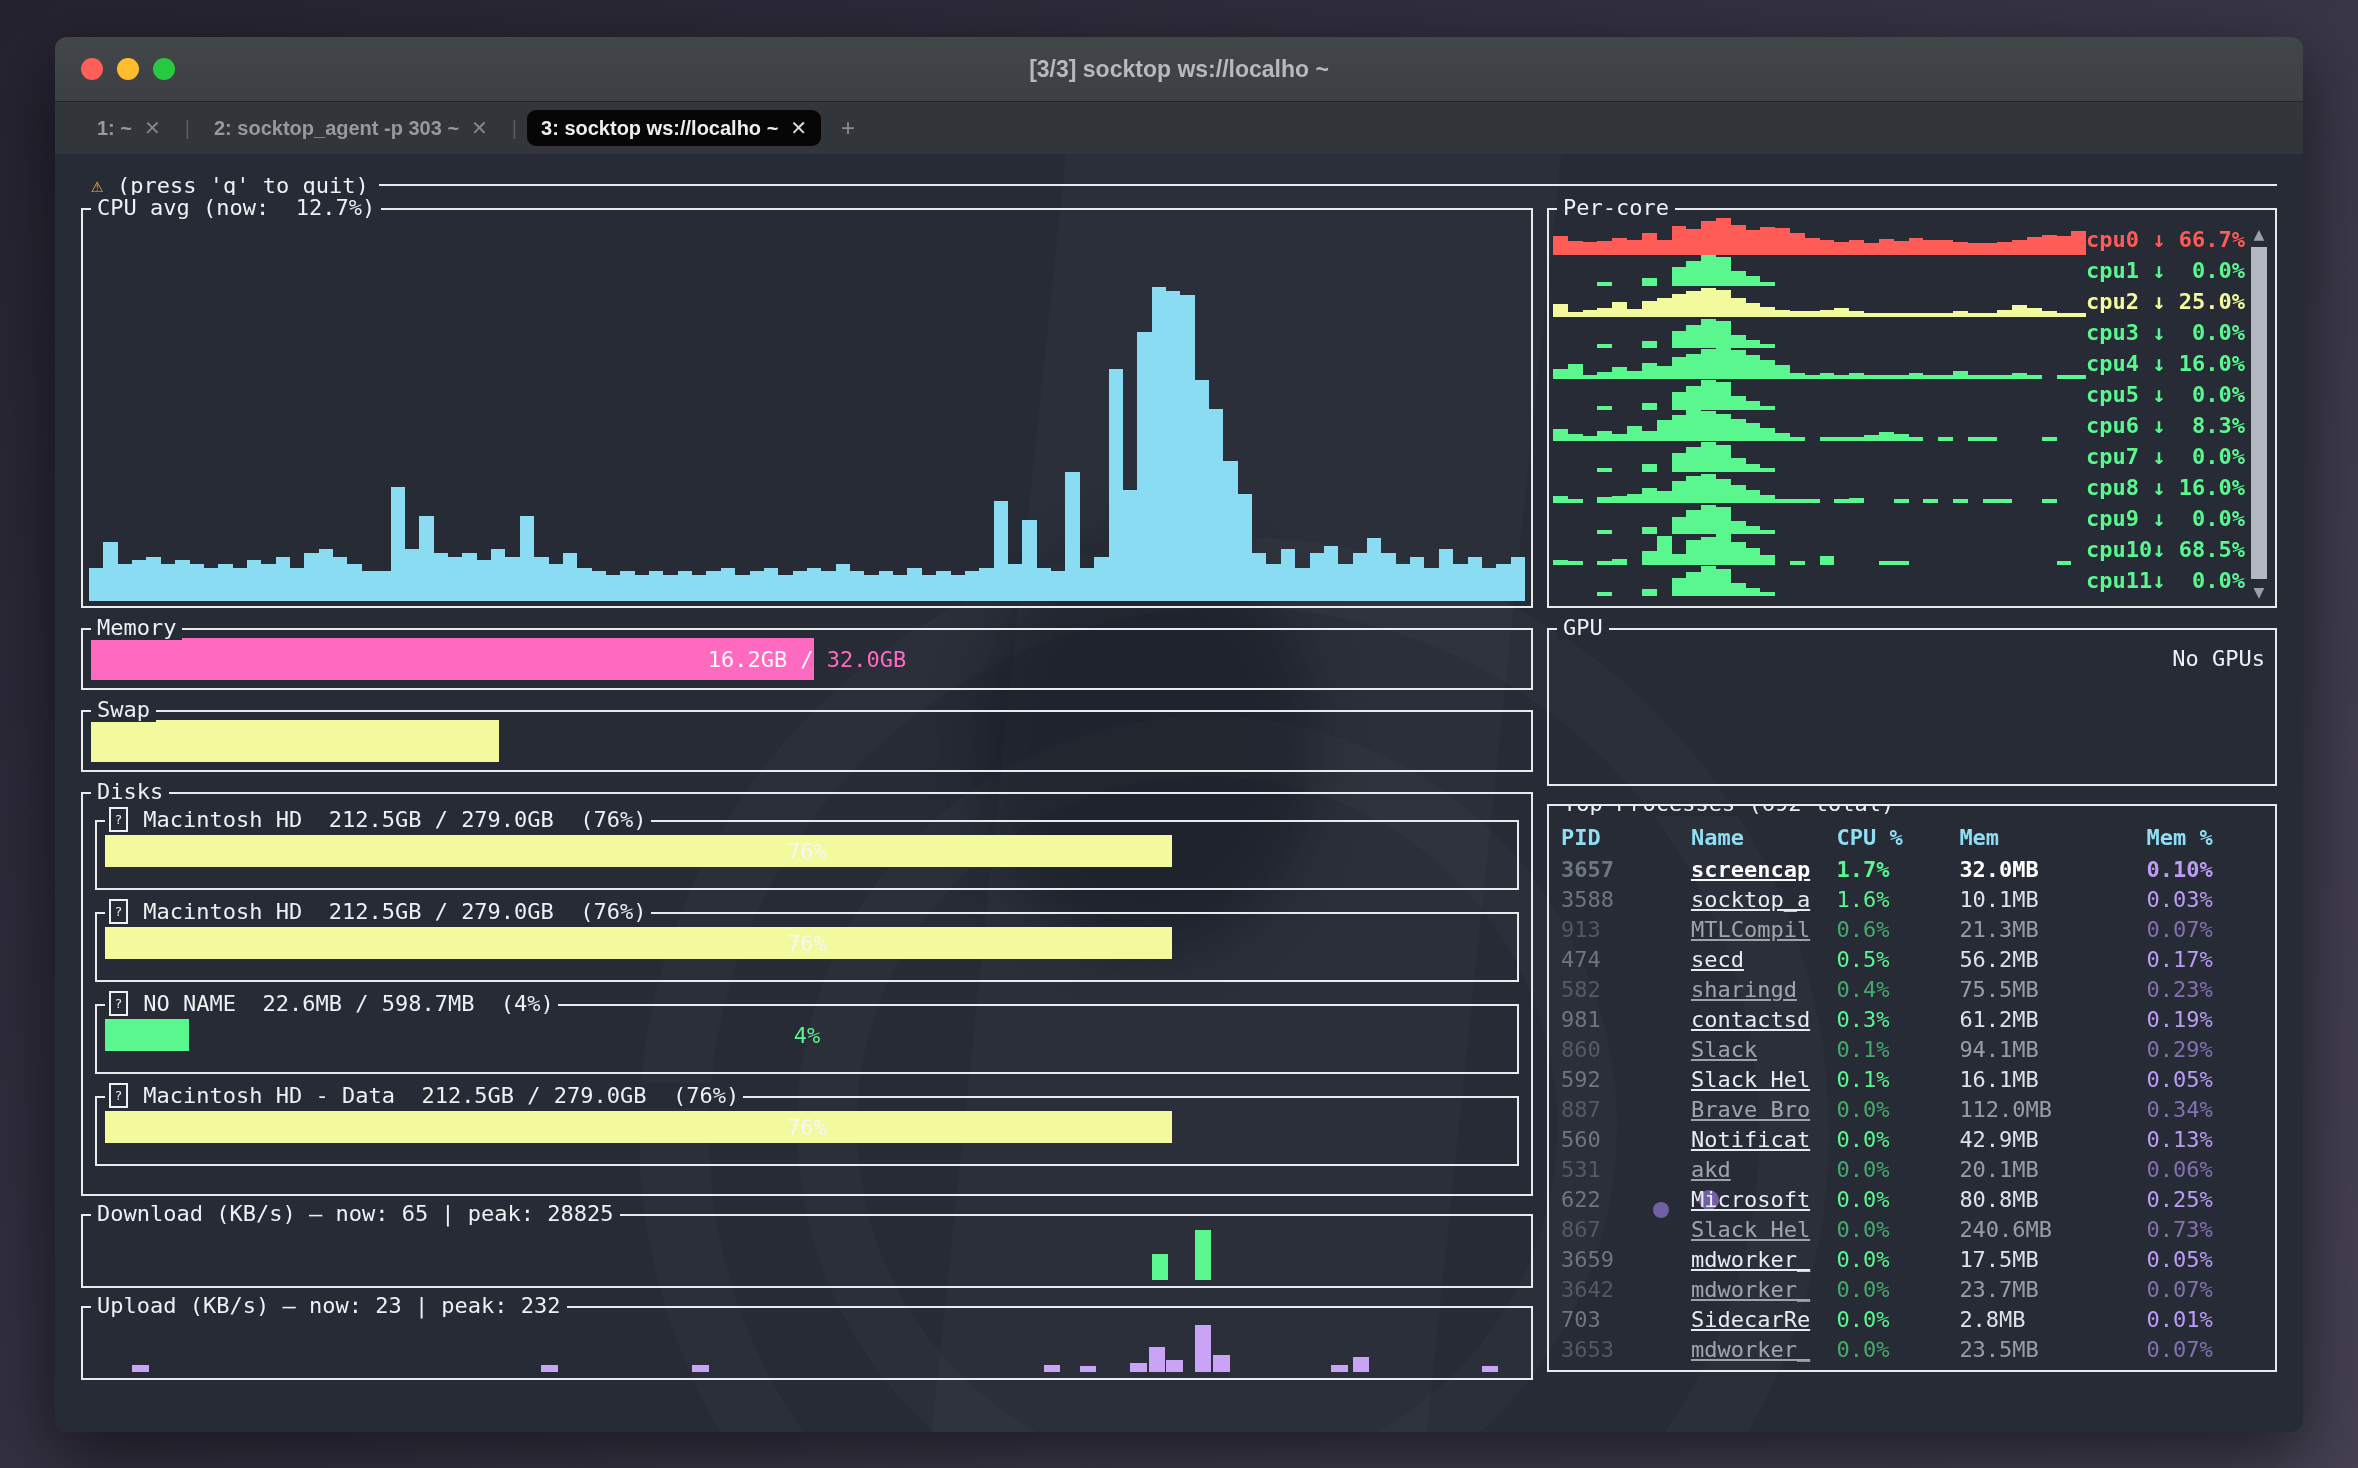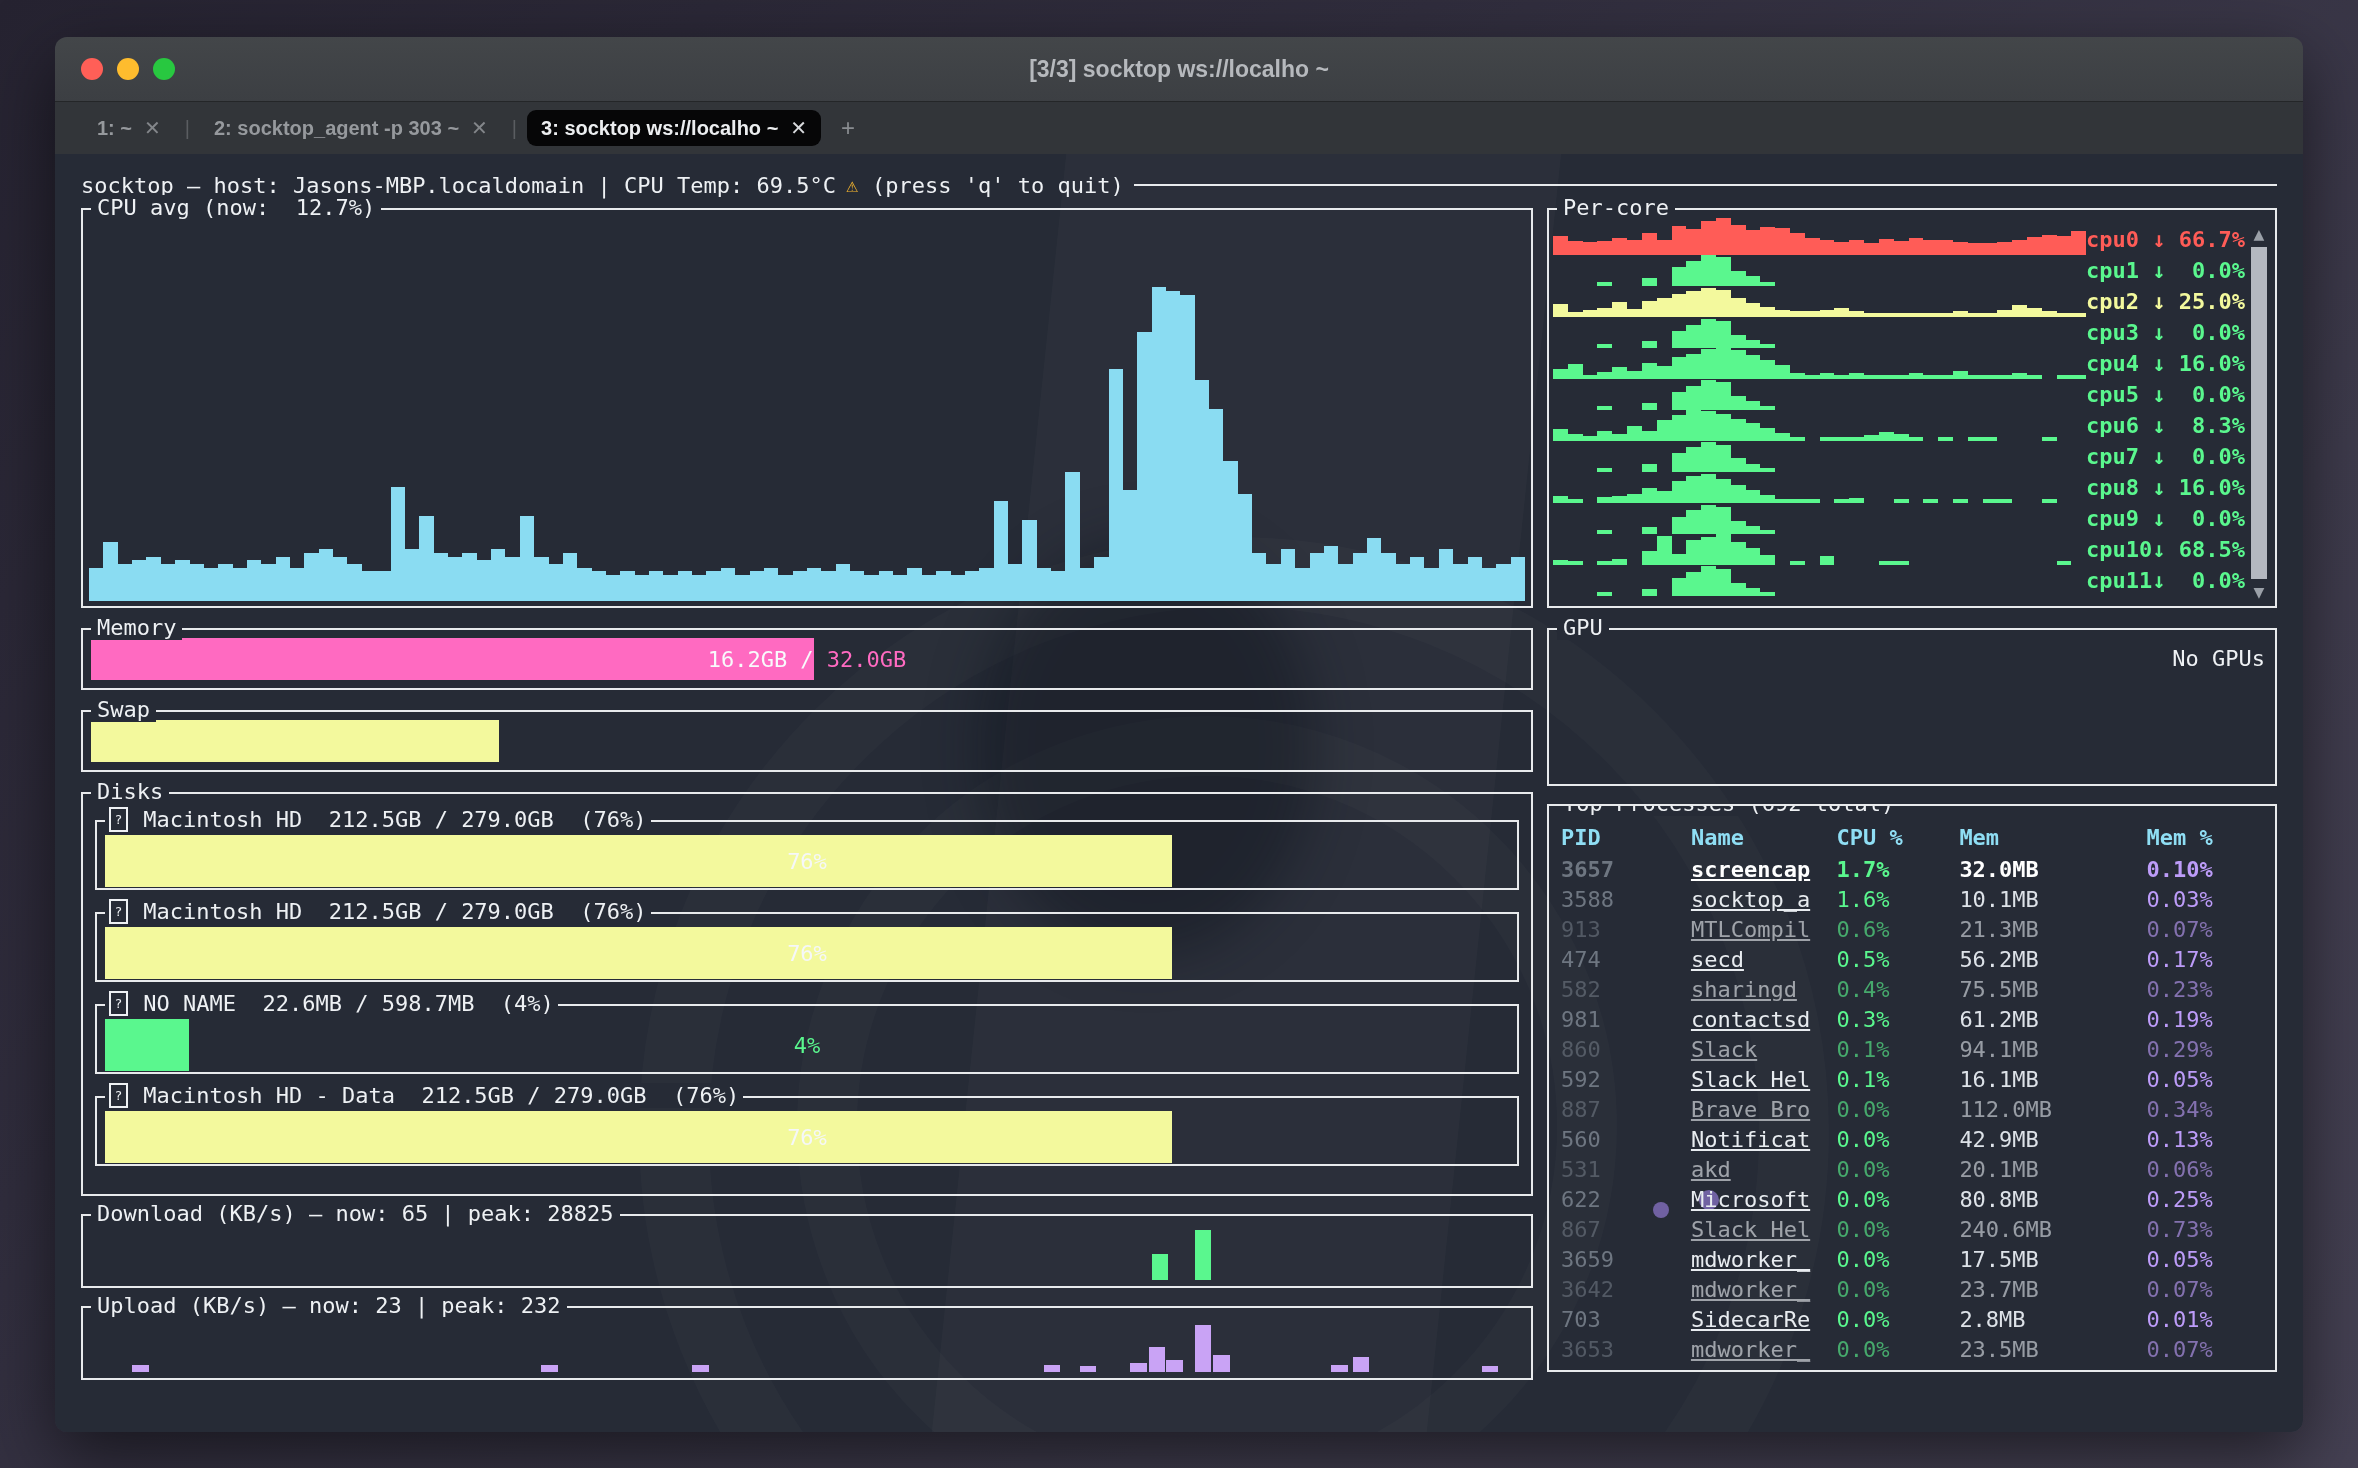--- a/index.html
+++ b/index.html
@@ -89,21 +89,21 @@
   .bar-text{position:absolute;left:0;right:0;top:50%;transform:translateY(-50%);text-align:center;white-space:pre;z-index:2;}
   .mem-used{color:#f8fafc;}
   .mem-total{color:#ff6ac1;}
   .swap-text{color:#f3f99d;}
   
   .disks-panel{height:404px;margin-top:20px;}
   .disk-box{position:relative;border:2px solid #e8eaec;height:70px;margin:22px 12px 0 12px;box-sizing:border-box;}
   .disk-box:first-of-type{margin-top:26px;}
   .disk-title{position:absolute;top:-15px;left:8px;background:#262b36;padding:0 4px;display:flex;align-items:center;white-space:pre;z-index:3;}
   .glyph-box{display:inline-flex;align-items:center;justify-content:center;width:15px;height:21px;border:2px solid #eef1f4;font-size:13px;margin-right:2px;}
-  .disk-bar{position:absolute;left:8px;right:8px;top:13px;height:52px;padding-left:38px;}
+  .disk-bar{position:absolute;left:8px;right:8px;top:13px;height:32px;padding-left:38px;}
   .disk-fill{position:absolute;left:0;top:0;bottom:0;}
   .disk-label{position:absolute;left:0;right:0;top:50%;transform:translateY(-50%);text-align:center;z-index:2;}
   
   .net-panel{height:74px;margin-top:18px;}
   .net-body{position:absolute;inset:4px 6px 4px 6px;}
   .nbar{position:absolute;bottom:2px;width:1.15%;}
   
   .gpu-panel{height:158px;margin-top:20px;padding:16px 10px;box-sizing:border-box;text-align:right;}
   
   .proc-panel{height:568px;margin-top:18px;padding:14px 0 0 12px;box-sizing:border-box;overflow:hidden;}
@@ -155,21 +155,20 @@
 
   <div class="term">
     <div class="deco deco-swath"></div>
     <div class="deco deco-ring"></div>
     <div class="deco deco-ring2"></div>
     <div class="deco deco-apple"></div>
     <div class="deco deco-dot dot1"></div>
     <div class="deco deco-dot dot2"></div>
 
     <div class="hdr">
-      <span>socktop — host: Jasons-MBP.localdomain | CPU Temp: 69.5°C</span>
       <span class="warn">⚠</span>
       <span>(press 'q' to quit)</span>
       <span class="hdr-line"></span>
     </div>
 
     <div class="cols">
 
       <div class="col-left">
         <div class="panel cpu-panel">
           <span class="ptitle">CPU avg (now:  12.7%)</span>

